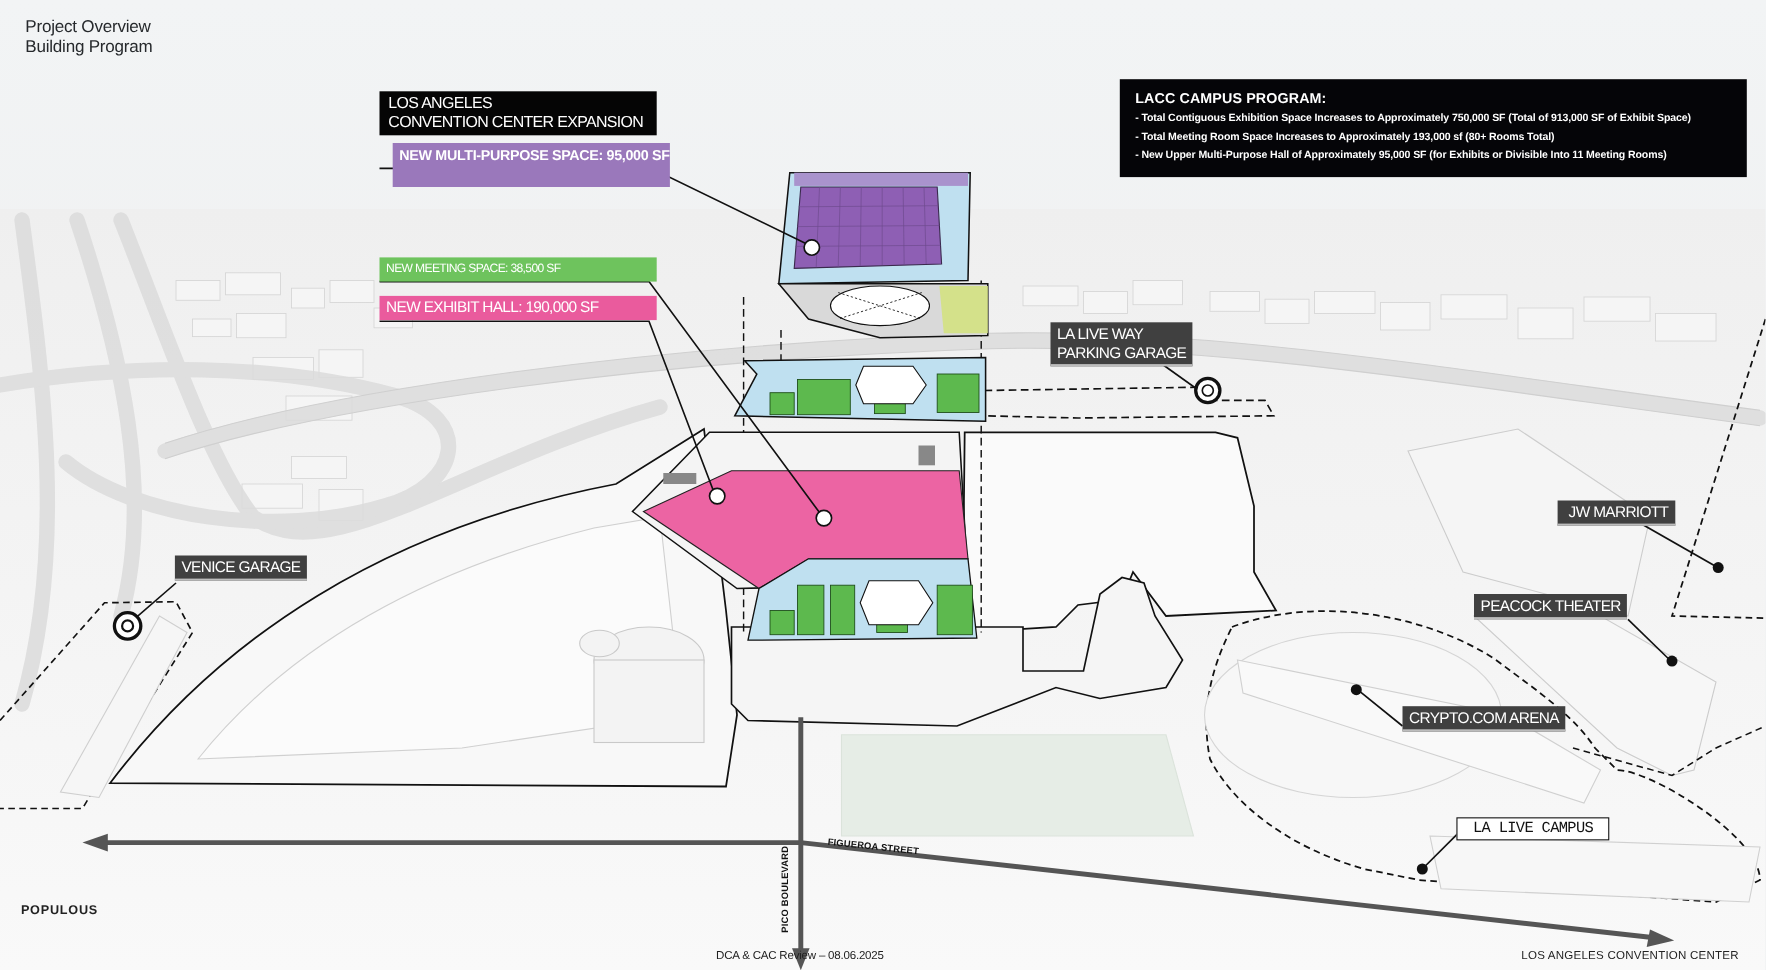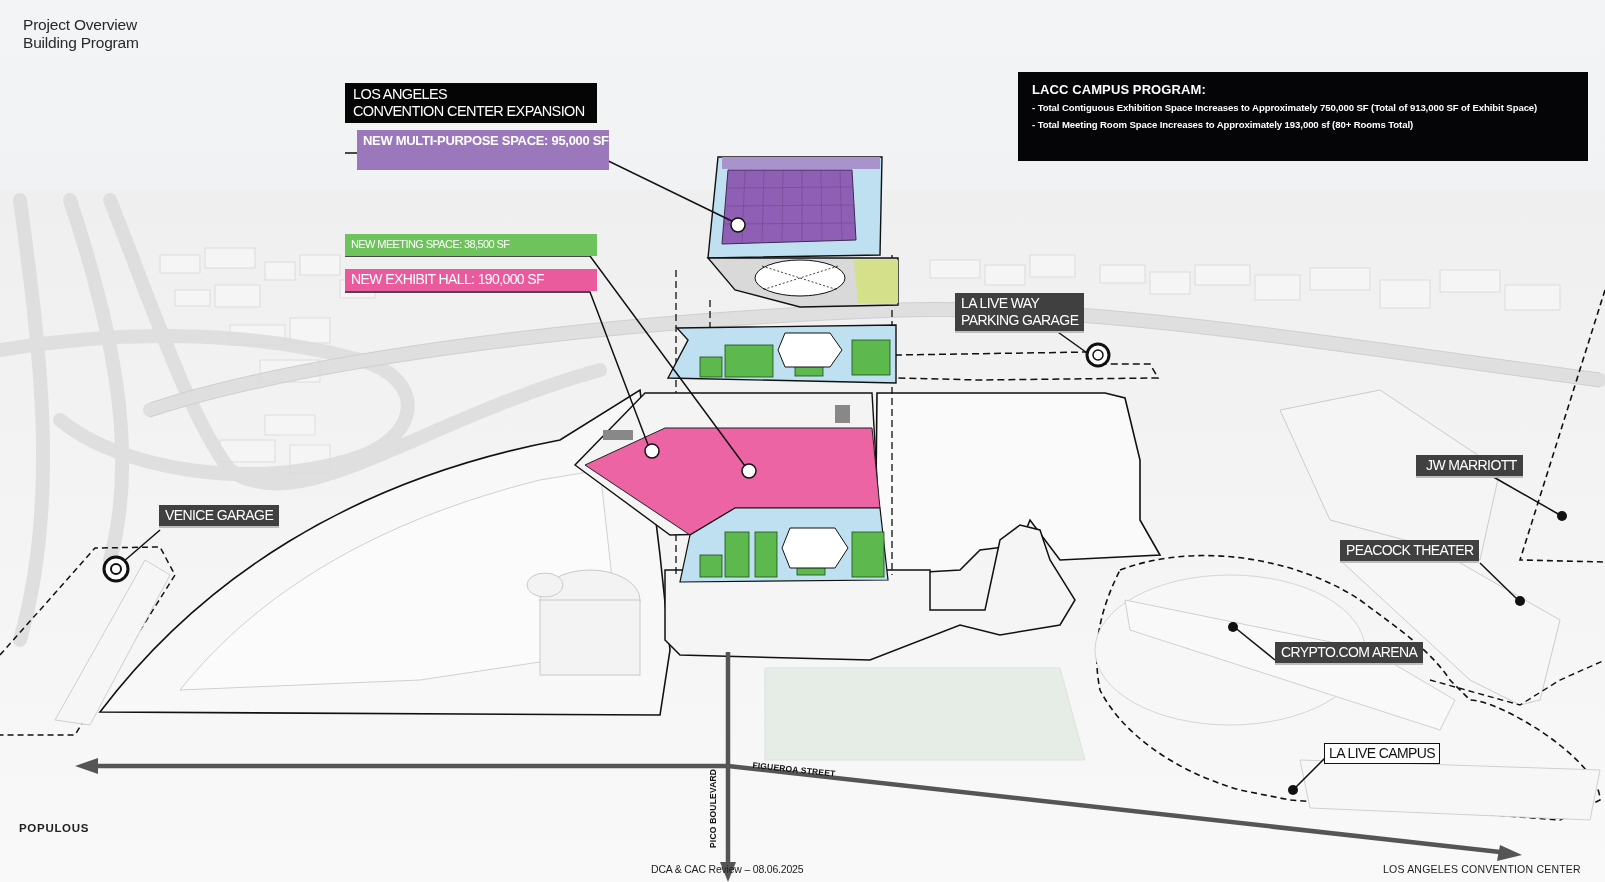--- a/index.html
+++ b/index.html
@@ -6,21 +6,21 @@
   html, body { width: 1605px; height: 882px; overflow: hidden; }
   body { background: #f2f4f5; font-family: "Liberation Sans", sans-serif; position: relative; color: #1c1c1c; }
   #scene { position: absolute; left: 0; top: 0; width: 1605px; height: 882px; }
   .header { position: absolute; left: 23px; top: 16px; font-size: 15.5px; line-height: 18px; color: #26292c; letter-spacing: -0.2px; }
   .header div { font-weight: normal; }
   .program-box { position: absolute; left: 1018px; top: 72px; width: 570px; height: 89px; background: #050508; color: #fff; padding: 10px 14px; }
   .program-box .pb-title { font-size: 13px; font-weight: bold; letter-spacing: 0.1px; margin-bottom: 3px; }
   .program-box .pb-line { font-size: 9.6px; font-weight: bold; line-height: 16.8px; letter-spacing: -0.1px; white-space: nowrap; }
   .label { position: absolute; color: #fff; font-size: 14px; letter-spacing: -0.6px; line-height: 17px; padding: 2px 6px; white-space: nowrap; }
   .label.black { background: #404040; border-bottom: 2px solid #bdbdbd; }
-  .label.outline { background: #fff; color: #111; border: 1.3px solid #111; padding: 1px 4px; }
+  .label.outline { background: #fff; color: #111; border: 1.3px solid #111; padding: 1px 14px; font-family: Liberation Mono, monospace; }
   .label.purple { background: #9a78bb; font-weight: bold; font-size: 13px; letter-spacing: -0.3px; }
   .label.green { background: #6ec35d; font-size: 11px; }
   .label.pink { background: #ea5b9d; font-size: 14px; }
   .label.title-black { background: #050505; font-size: 14.5px; padding: 3px 8px; line-height: 17px; }
   .street { position: absolute; font-size: 8.5px; font-weight: bold; color: #111; letter-spacing: 0.2px; white-space: nowrap; }
   .footer-left { position: absolute; left: 19px; top: 822px; font-size: 11.5px; font-weight: bold; letter-spacing: 0.7px; color: #222; }
   .footer-mid { position: absolute; left: 651px; top: 863px; font-size: 10.5px; color: #222; letter-spacing: -0.2px; }
   .footer-right { position: absolute; left: 1383px; top: 863px; font-size: 10.5px; color: #222; letter-spacing: 0.2px; }
 </style>
 </head>
@@ -208,20 +208,21 @@
 
 <div class="header">
   <div>Project Overview</div>
   <div>Building Program</div>
 </div>
 
 <div class="program-box">
   <div class="pb-title">LACC CAMPUS PROGRAM:</div>
   <div class="pb-line">- Total Contiguous Exhibition Space Increases to Approximately 750,000 SF (Total of 913,000 SF of Exhibit Space)</div>
   <div class="pb-line">- Total Meeting Room Space Increases to Approximately 193,000 sf (80+ Rooms Total)</div>
+  <div class="pb-line">- New Upper Multi-Purpose Hall of Approximately 95,000 SF (for Exhibits or Divisible Into 11 Meeting Rooms)</div>
 </div>
 
 <div class="label title-black" style="left:345px; top:83px; width:252px;">
   <div>LOS ANGELES</div>
   <div>CONVENTION CENTER EXPANSION</div>
 </div>
 <div class="label purple" style="left:345px; top:130px; width:252px; height:40px;margin-left:12px;">NEW MULTI-PURPOSE SPACE: 95,000 SF</div>
 <div class="label green" style="left:345px; top:234px; width:252px; height:22px;">NEW MEETING SPACE: 38,500 SF</div>
 <div class="label pink" style="left:345px; top:269px; width:252px; height:22px;">NEW EXHIBIT HALL: 190,000 SF</div>
 

